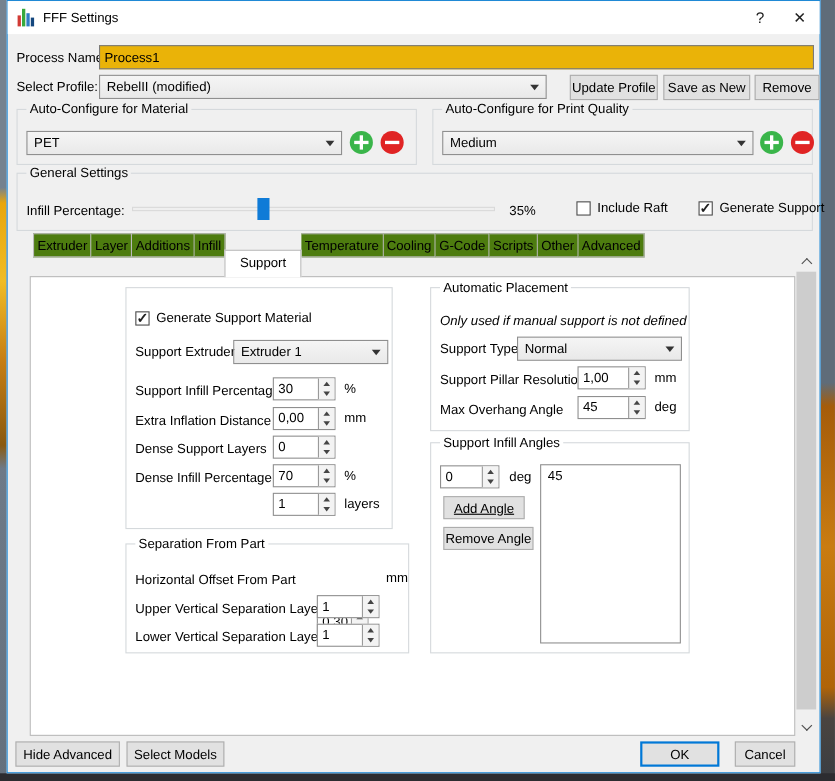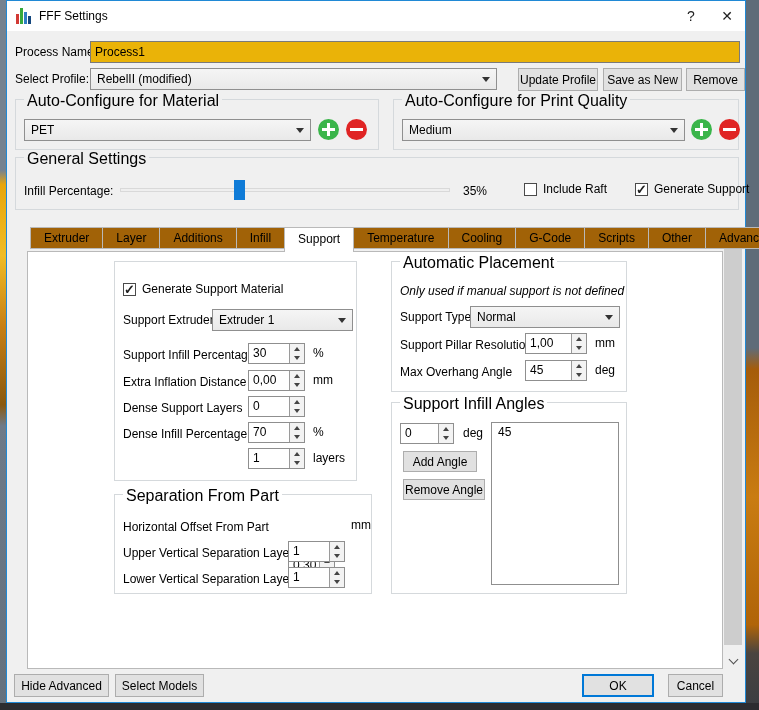--- a/index.html
+++ b/index.html
@@ -52,35 +52,35 @@
 
   
   .circle-btn { position:absolute; width:21px; height:21px; border-radius:50%; }
   .circle-btn.add { background:var(--add-green,#3ab54a); }
   .circle-btn.rem { background:var(--remove-red,#e02424); }
   .circle-btn::before { content:""; position:absolute; left:4px; top:9px; width:13px; height:3px; background:#fff; }
   .circle-btn.add::after { content:""; position:absolute; left:9px; top:4px; width:3px; height:13px; background:#fff; }
 
   
   .group { position:absolute; border:1px solid #d5d9dc; }
-  .group > .gtitle { position:absolute; top:-8px; left:8px; background:#f0f0f0; padding:0 3px; font-size:16px; white-space:nowrap; }
+  .group > .gtitle { position:absolute; top:-8px; left:8px; background:#f0f0f0; padding:0 3px; font-size:12px; white-space:nowrap; }
   .panel .group > .gtitle { background:#fff; }
 
   
   .btn { position:absolute; height:23px; background:#e1e1e1; border:1px solid #adadad; font-family:"Liberation Sans",sans-serif; font-size:12px; display:flex; align-items:center; justify-content:center; white-space:nowrap; }
   .btn.focused { border:2px solid var(--accent-blue,#0078d7); }
 
   
   .slider { position:absolute; width:330px; height:20px; }
   .slider .track { position:absolute; left:0; right:0; top:8px; height:4px; background:#efefef; border:1px solid #d9d9d9; }
   .slider .handle { position:absolute; top:0; width:11px; height:20px; background:var(--slider-handle,#0f7bd7); }
 
   
   .tabs { position:absolute; left:23px; top:226px; height:25px; display:flex; align-items:flex-end; z-index:4; }
-  .tab { height:22px; line-height:20px; padding:0 13px; background:#a16207; border:1px solid #b9b9b9; border-left:none; font-size:12px; margin-bottom:3px; white-space:nowrap; }
+  .tab { height:22px; line-height:20px; padding:0 3px; background:#4d7c0f; border:1px solid #b9b9b9; border-left:none; font-size:12px; margin-bottom:18px; white-space:nowrap; }
   .tab:first-child { border-left:1px solid #b9b9b9; }
   .tab.active { height:25px; line-height:23px; background:#fff; border:1px solid #b9b9b9; border-bottom:none; margin-bottom:0; margin-left:-1px; padding:0 13px; z-index:5; }
 
   .panel { position:absolute; left:20px; top:250px; width:696px; height:418px; background:#fff; border:1px solid #b9b9b9; z-index:1; }
 
   
   .srow { position:absolute; left:8px; right:4px; height:22px; display:flex; align-items:center; }
   .unit { position:absolute; top:3px; font-size:12px; }
 
   .note { font-style:italic; font-size:12px; white-space:nowrap; }
@@ -384,21 +384,21 @@
             <span>
               <i class="tri-up"></i>
             </span>
             <span>
               <i class="tri-dn"></i>
             </span>
           </span>
       </div>
       <span class="unit" style="left:71px;top:23px;">deg</span>
 
-      <div class="btn" style="left:11px;top:48px;width:74px;height:21px;">Add Angle</div>
+      <div class="btn" style="left:11px;top:48px;width:74px;height:21px;text-decoration:underline;">Add Angle</div>
       <div class="btn" style="left:11px;top:76px;width:82px;height:21px;">Remove Angle</div>
 
       <div class="listbox" style="left:99px;top:19px;width:128px;height:163px;">
         <div class="list-item">45</div>
       </div>
     </div>
   </div>
 
   <div class="vscroll">
     <span class="vs-arrow up">

